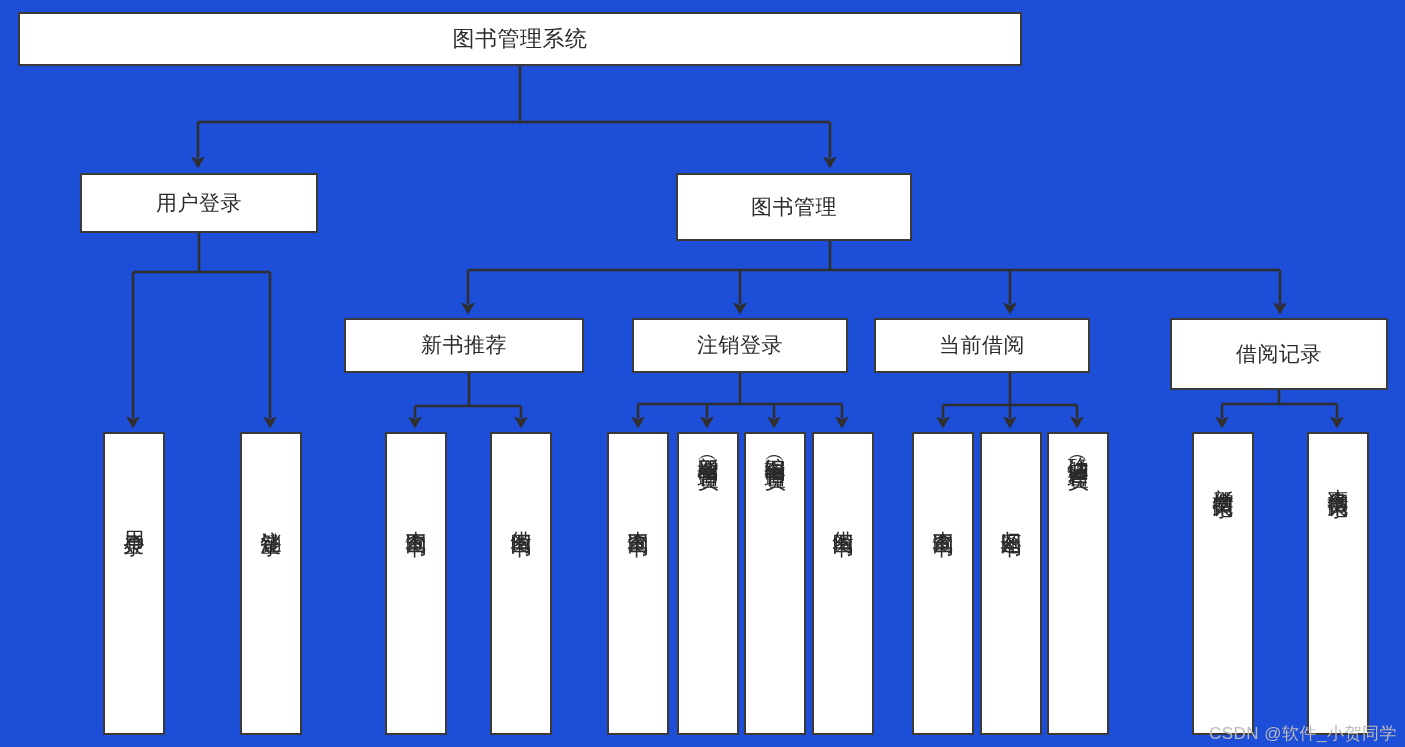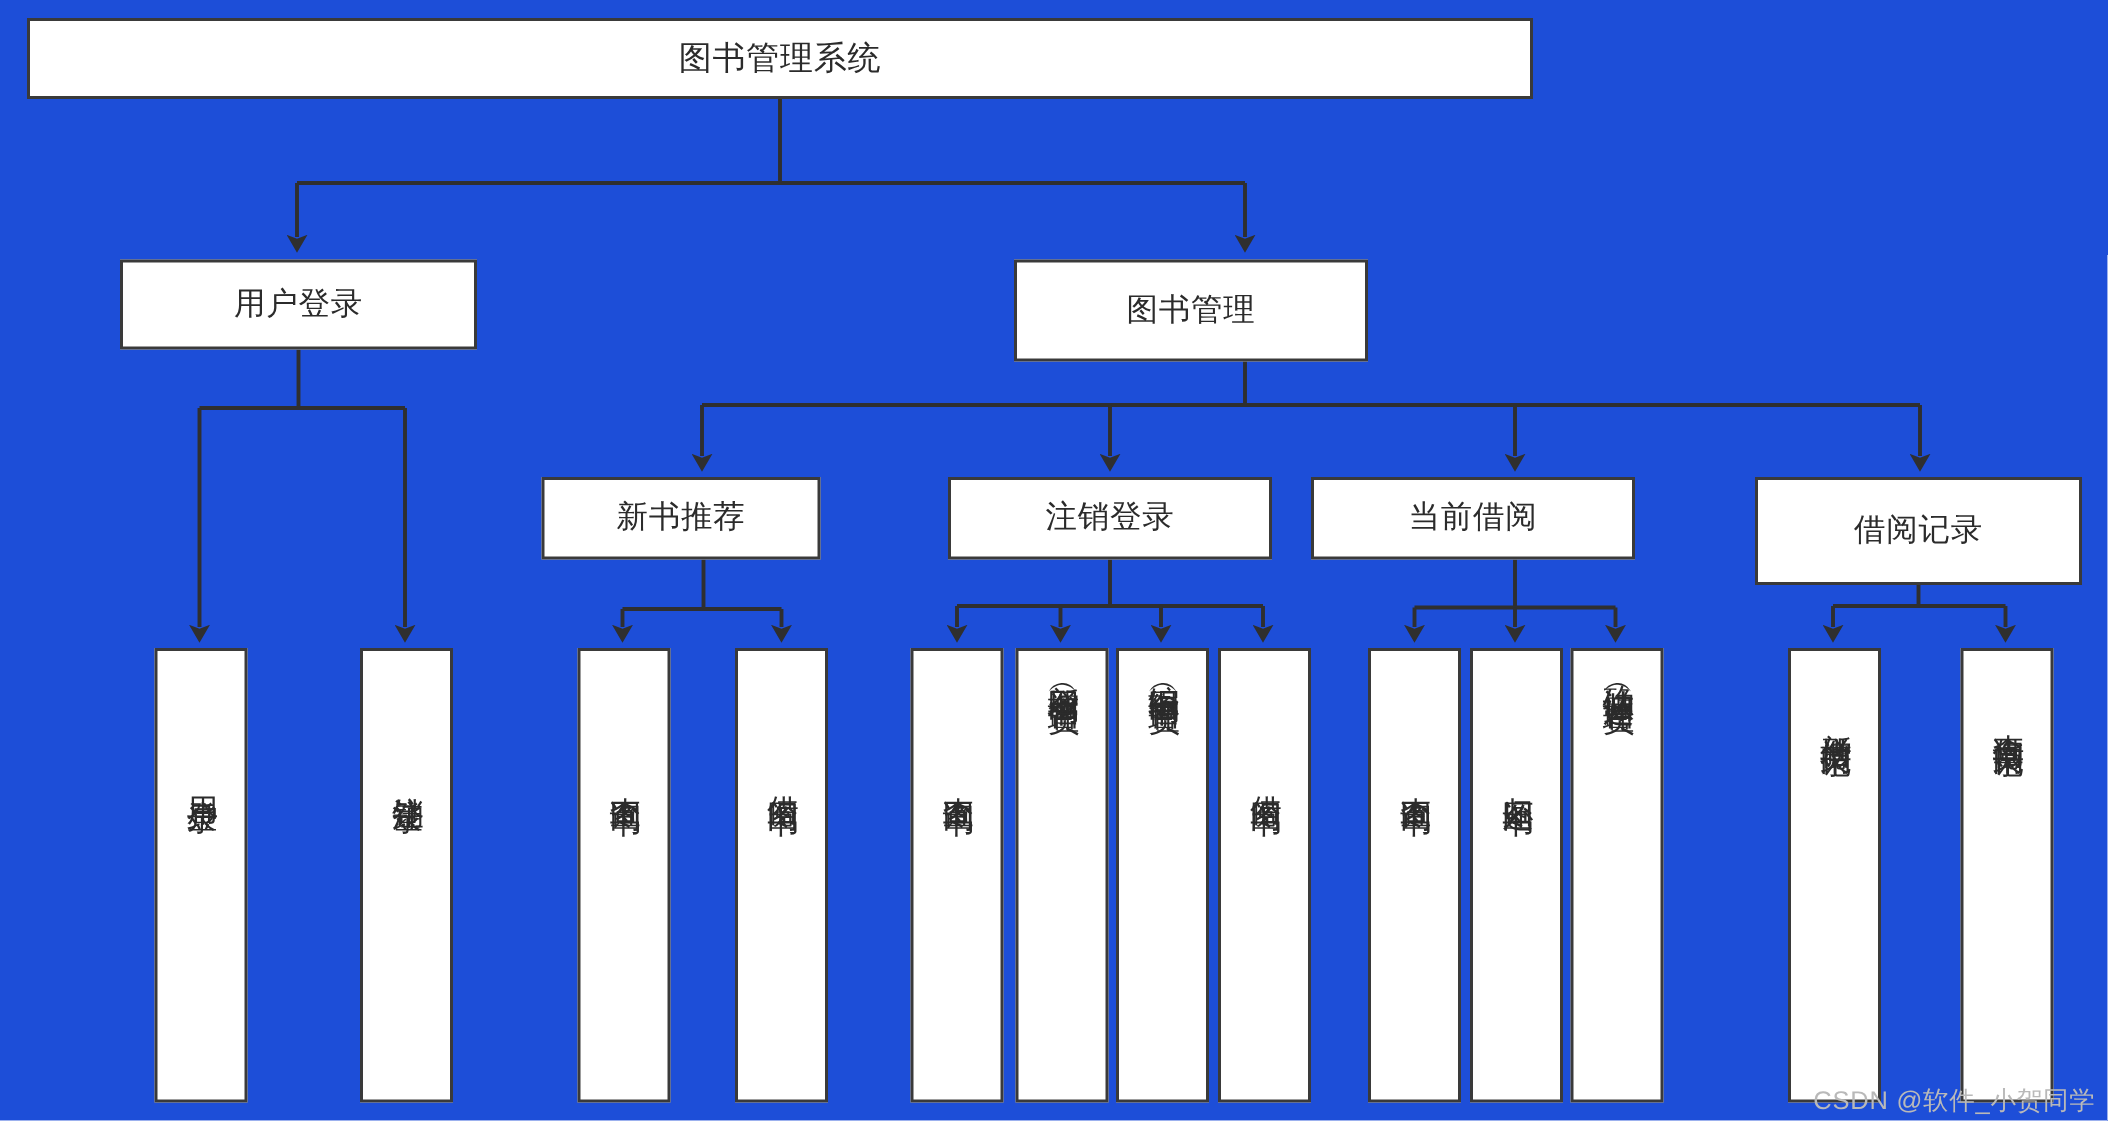--- a/index.html
+++ b/index.html
@@ -133,21 +133,21 @@
   </div>
 
   <div class="node horiz" style="left:80px; top:173px; width:238px; height:60px;">
     <span class="lbl">用户登录</span>
   </div>
 
   <div class="node horiz" style="left:676px; top:173px; width:236px; height:68px;">
     <span class="lbl">图书管理</span>
   </div>
 
-  <div class="node horiz" style="left:361px; top:318px; width:186px; height:55px;">
+  <div class="node horiz" style="left:344px; top:318px; width:240px; height:55px;">
     <span class="lbl">新书推荐</span>
   </div>
 
   <div class="node horiz" style="left:632px; top:318px; width:216px; height:55px;">
     <span class="lbl">注销登录</span>
   </div>
 
   <div class="node horiz" style="left:874px; top:318px; width:216px; height:55px;">
     <span class="lbl">当前借阅</span>
   </div>

